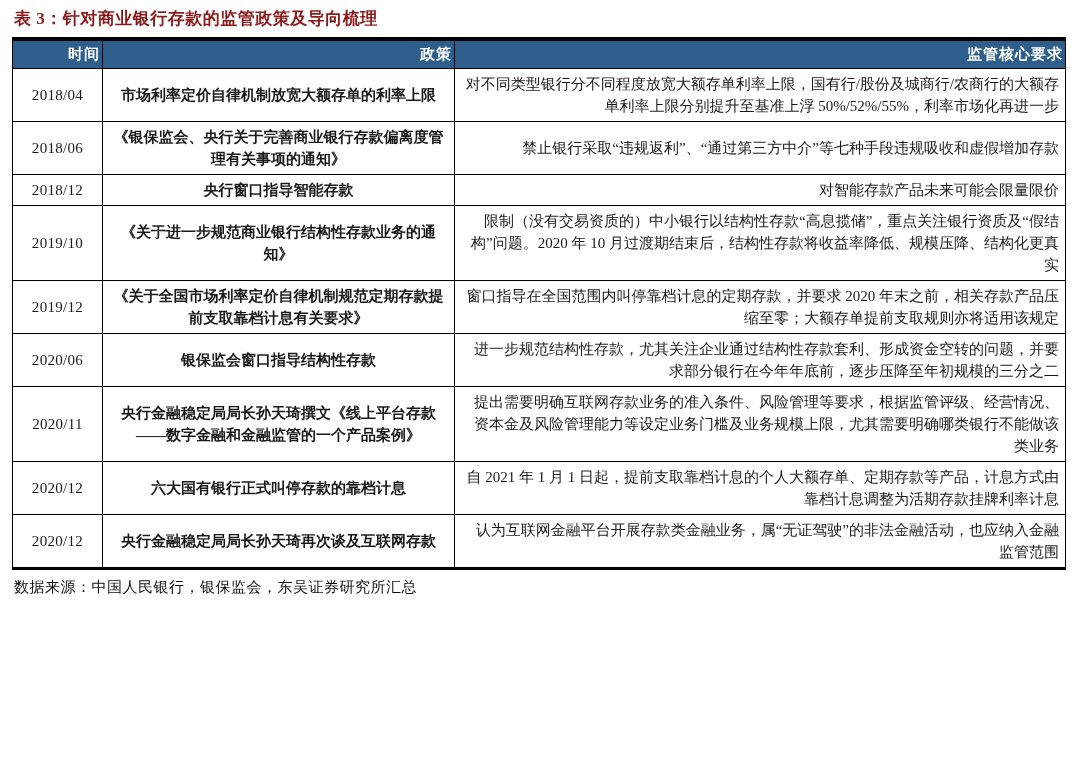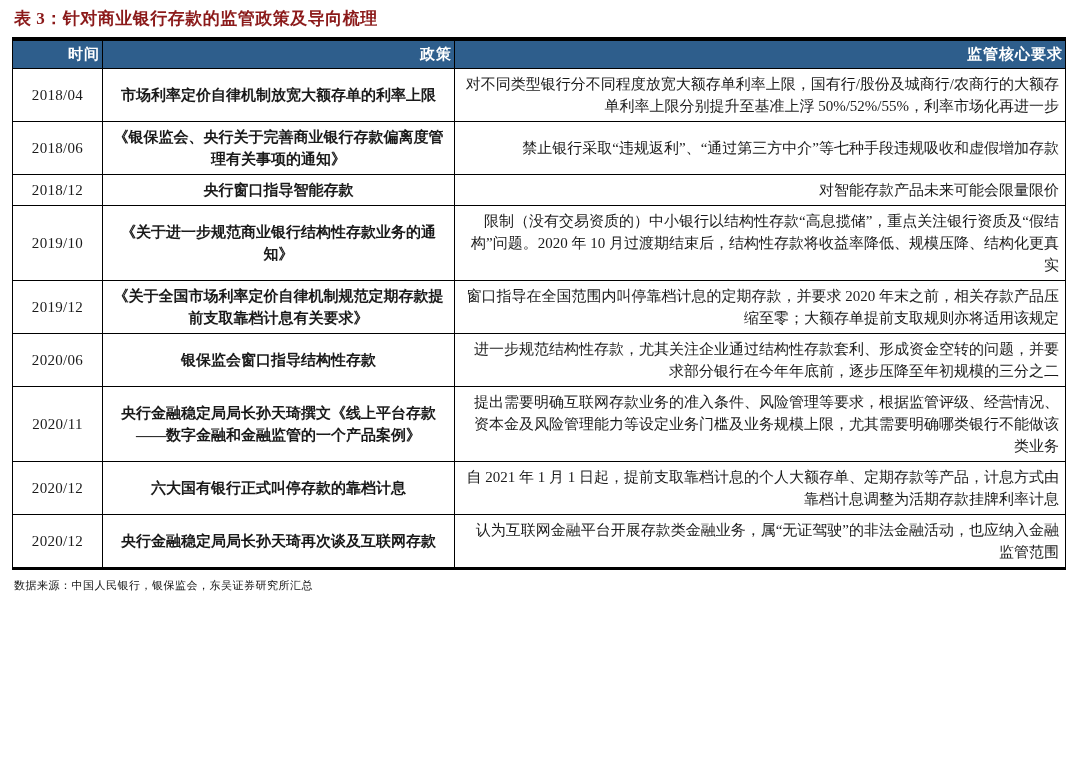--- a/index.html
+++ b/index.html
@@ -52,21 +52,21 @@
     color: #1a1a1a;
   }
   td.date-cell {
     text-align: center;
     font-size: 15px;
     letter-spacing: 0.3px;
   }
   td.policy-cell { text-align: center; font-weight: bold; }
   td.requirement-cell { text-align: right; padding-left: 9px; padding-right: 8px; }
   .footer {
-    font-size: 11px;
+    font-size: 15px;
     margin: 8px 0 0 2px;
     color: #111111;
     letter-spacing: 0.5px;
   }
 </style>
 </head>
 <body>
 
 <div class="page">
   <div class="title">表 3：针对商业银行存款的监管政策及导向梳理</div>

